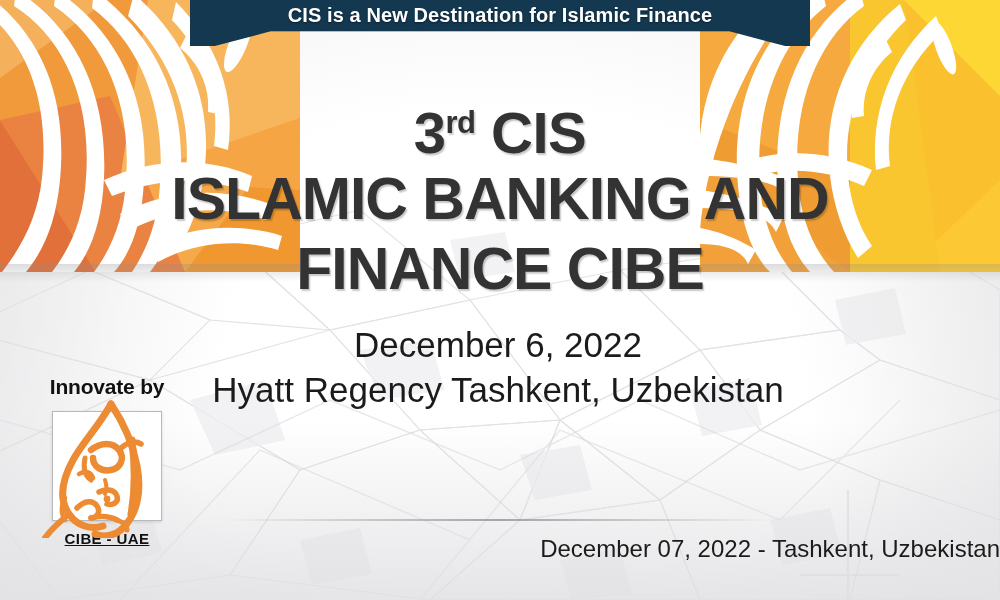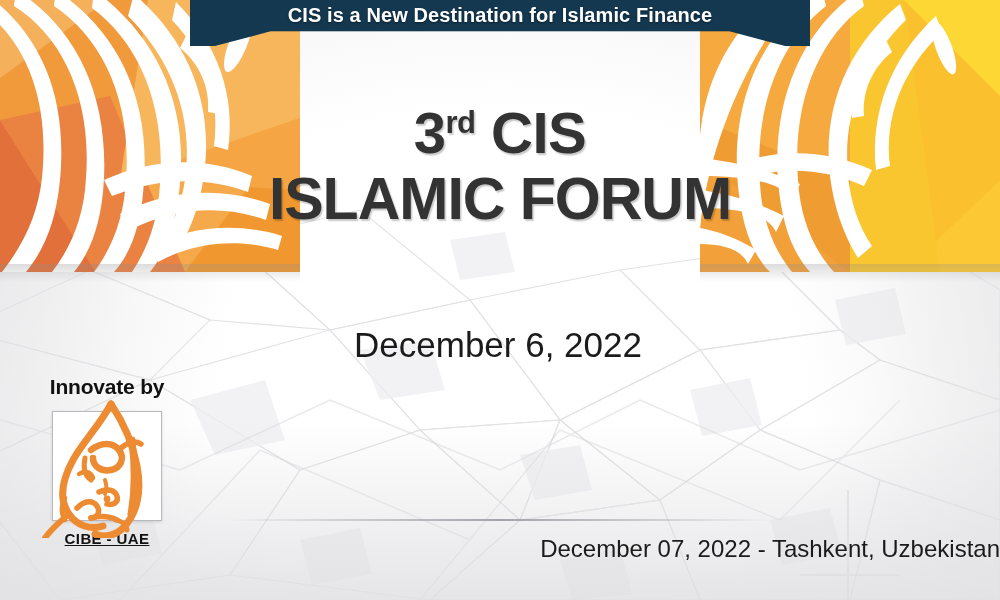--- a/index.html
+++ b/index.html
@@ -344,25 +344,27 @@
 
   <div class="ribbon">
     <div class="ribbon-inner"></div>
     <span class="ribbon-text">CIS is a New Destination for Islamic Finance</span>
   </div>
 
   <div class="content">
 
     <div class="title-block">
       <div class="title-1"><span>3</span><span class="sup">rd</span><span> CIS</span></div>
-      <div class="title-2">ISLAMIC FORUM</div>
+      <div class="title-2">ISLAMIC BANKING AND</div>
+      <div class="title-2">FINANCE CIBE</div>
     </div>
 
     <div class="date-block">
       <div class="date-line">December 6, 2022</div>
+      <div class="date-line">Hyatt Regency Tashkent, Uzbekistan</div>
     </div>
 
 
     <div class="divider"></div>
 
     <div class="workshop-date">December 07, 2022 - Tashkent, Uzbekistan</div>
 
     <div class="organizer">
       <div class="organized-by">Innovate by</div>
 

